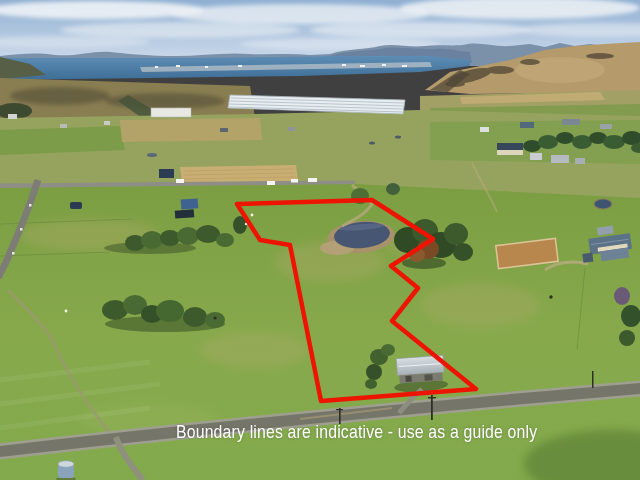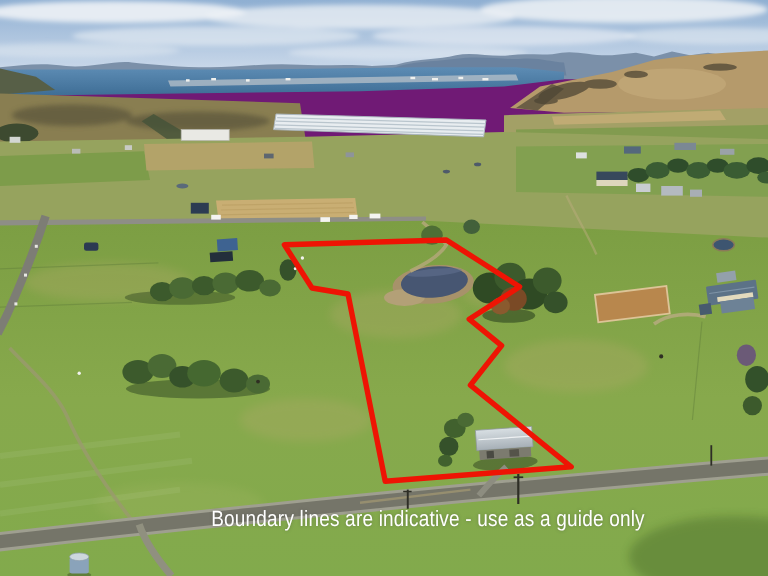--- a/index.html
+++ b/index.html
@@ -1,17 +1,17 @@
 <!DOCTYPE html>
 <html><head>
 <meta charset="utf-8">
 <style>
   html,body{margin:0;padding:0;background:#222;}
   .stage{position:relative;width:640px;height:480px;overflow:hidden;
-         font-family:"Liberation Sans",sans-serif;background:#701a75;}
+         font-family:"Liberation Sans",sans-serif;background:#404040;}
   .stage svg{position:absolute;left:0;top:0;}
   .caption{position:absolute;left:176px;top:421px;color:#ffffff;
            font-size:18.5px;letter-spacing:.2px;white-space:nowrap;
            transform:scaleX(.855);transform-origin:0 0;
            text-shadow:0 0 3px rgba(60,60,60,.4);}
 </style>
 </head>
 <body>
 
 <div class="stage">

